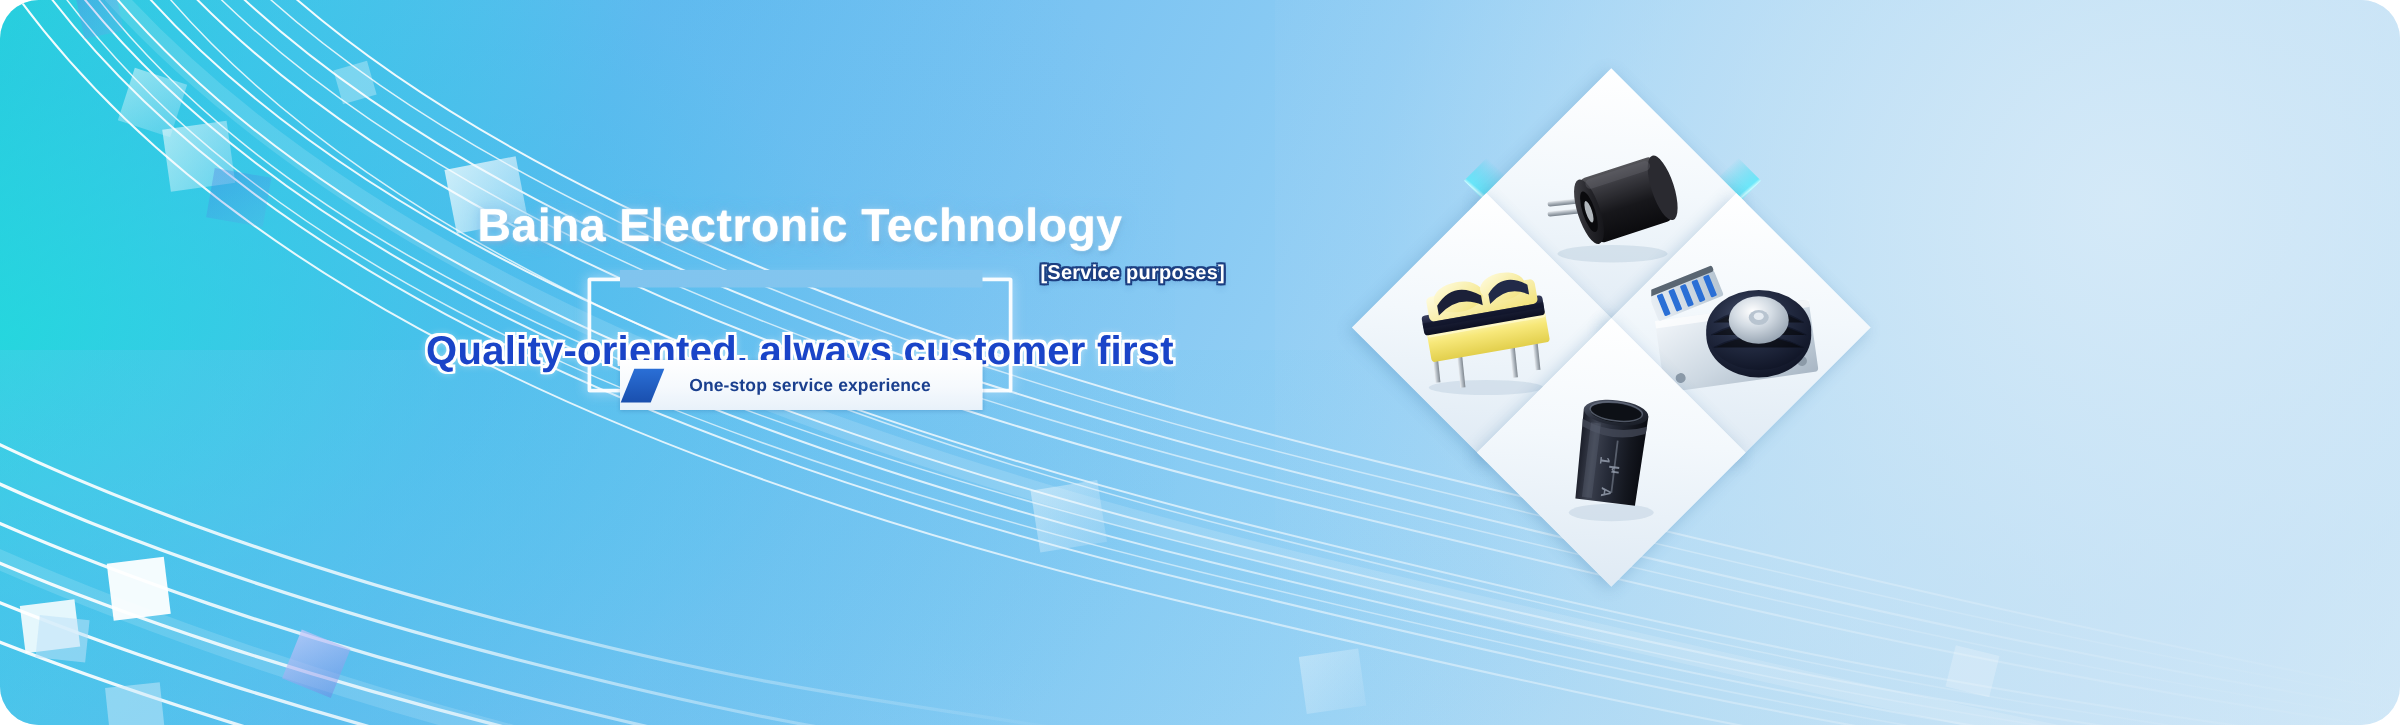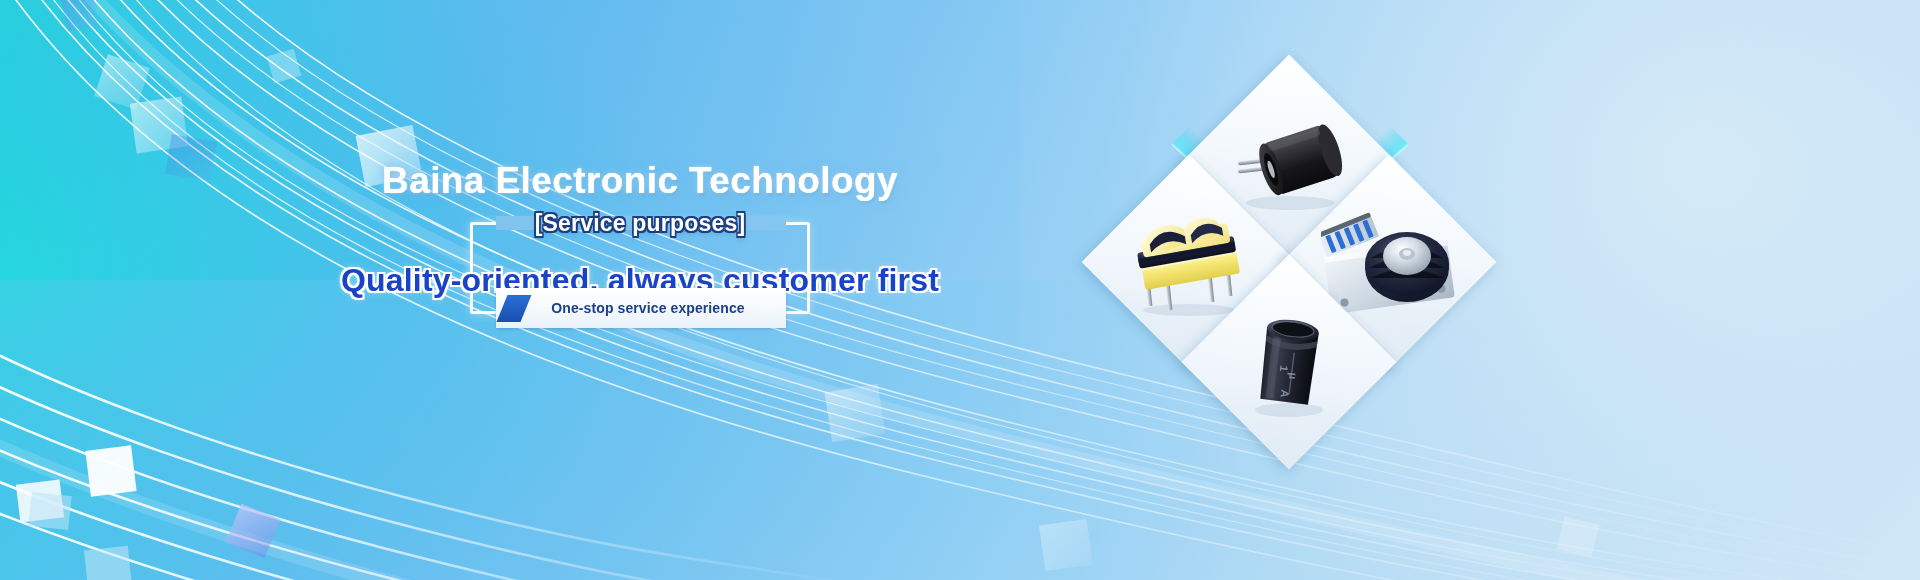--- a/index.html
+++ b/index.html
@@ -17,20 +17,21 @@
     font-family: "Liberation Sans", sans-serif;
     background: linear-gradient(115deg,
         #1fd4d8 0%,
         #3fc6e8 10%,
         #5fb9ef 24%,
         #7cc4f2 40%,
         #9ad2f5 58%,
         #b6ddf4 74%,
         #cbe5f6 88%,
         #d9ecf8 100%);
+    border-radius: 31px;
   }
 
   
   .bg-wash-left {
     position: absolute;
     left: -260px; top: -180px;
     width: 1200px; height: 980px;
     background: radial-gradient(ellipse at 22% 46%,
         rgba(30,220,220,0.62) 0%,
         rgba(48,198,232,0.40) 28%,
@@ -123,22 +124,22 @@
         rgba(128,196,238,1) 0%,
         rgba(133,198,239,1) 100%);
     filter: blur(0.3px);
   }
 
   .service-purposes {
     position: absolute;
     left: 0;
     top: 70px;
     width: 680px;
-    text-align: center;
-    font-size: 23px;
+    text-align: right;
+    font-size: 16px;
     font-weight: 600;
     color: #ffffff;
     white-space: nowrap;
     letter-spacing: 0.2px;
     text-shadow:
       -1.6px -1.6px 0 #1c3f82, 1.6px -1.6px 0 #1c3f82,
       -1.6px  1.6px 0 #1c3f82, 1.6px  1.6px 0 #1c3f82,
       -1.6px 0 0 #1c3f82, 1.6px 0 0 #1c3f82,
        0 -1.6px 0 #1c3f82, 0 1.6px 0 #1c3f82,
        0 3px 5px rgba(40,90,160,0.35);

